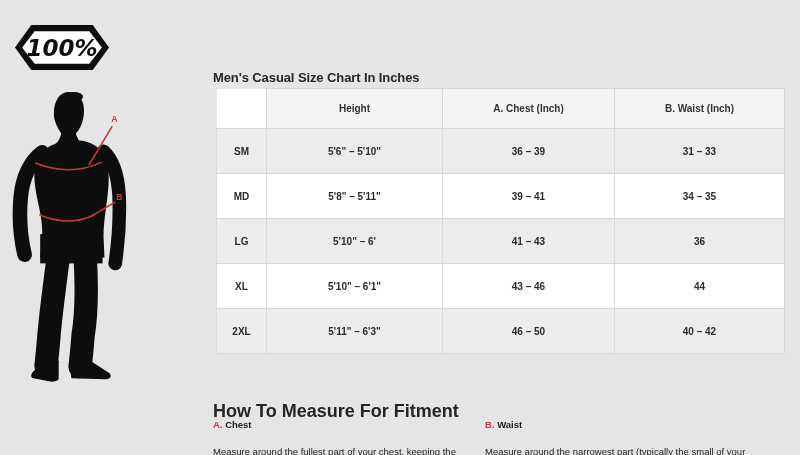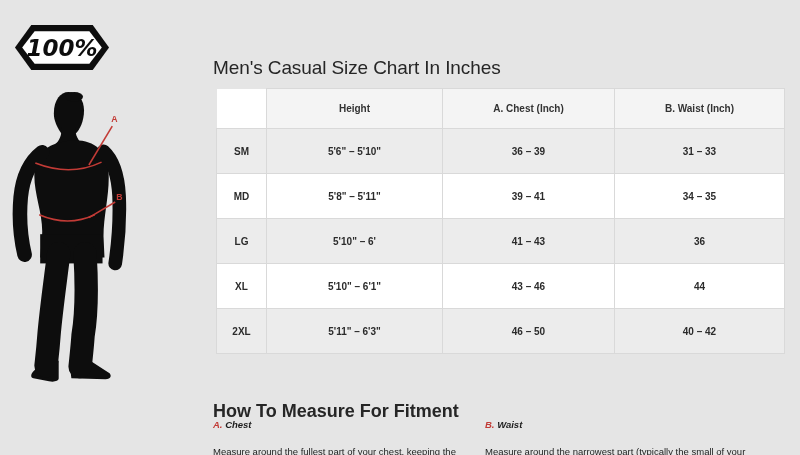--- a/index.html
+++ b/index.html
@@ -15,22 +15,22 @@
   }
 
   
   .logo { position: absolute; left: 14px; top: 20px; width: 96px; height: 55px; }
 
   
   .figure { position: absolute; left: 6px; top: 90px; width: 158px; height: 302px; }
 
   
   .title {
-    position: absolute; left: 213px; top: 57px;
-    font-size: 19px; font-weight: 400; color: #262626; letter-spacing: -0.1px;
+    position: absolute; left: 213px; top: 70px;
+    font-size: 13px; font-weight: 700; color: #262626; letter-spacing: -0.1px;
   }
 
   
   table.size-chart {
     position: absolute; left: 216px; top: 88px; width: 568px;
     border-collapse: collapse; table-layout: fixed;
   }
   .size-chart th, .size-chart td {
     border: 1px solid #d9d9d9;
     text-align: center; vertical-align: middle;
@@ -45,21 +45,21 @@
   .size-chart tbody tr.plain { background: #ffffff; }
 
   
   .howto-title {
     position: absolute; left: 213px; top: 401px;
     font-size: 18px; font-weight: 700; color: #262626;
   }
   .howto-item { position: absolute; top: 419px; width: 268px; }
   .howto-item.chest { left: 213px; }
   .howto-item.waist { left: 485px; }
-  .howto-sub { font-size: 9.5px; font-weight: 700; color: #1d1d1d; font-style: italic; }
+  .howto-sub { font-size: 9.5px; font-weight: 700; color: #1d1d1d; }
   .howto-sub .marker { color: #c23b36; }
   .howto-desc { font-size: 9.5px; line-height: 11.3px; color: #1d1d1d; margin-top: 16px; }
 </style>
 </head>
 <body>
 
 <div class="page">
 
   <div class="logo">
     <svg viewBox="0 0 200 110" width="96" height="55" aria-hidden="true">

